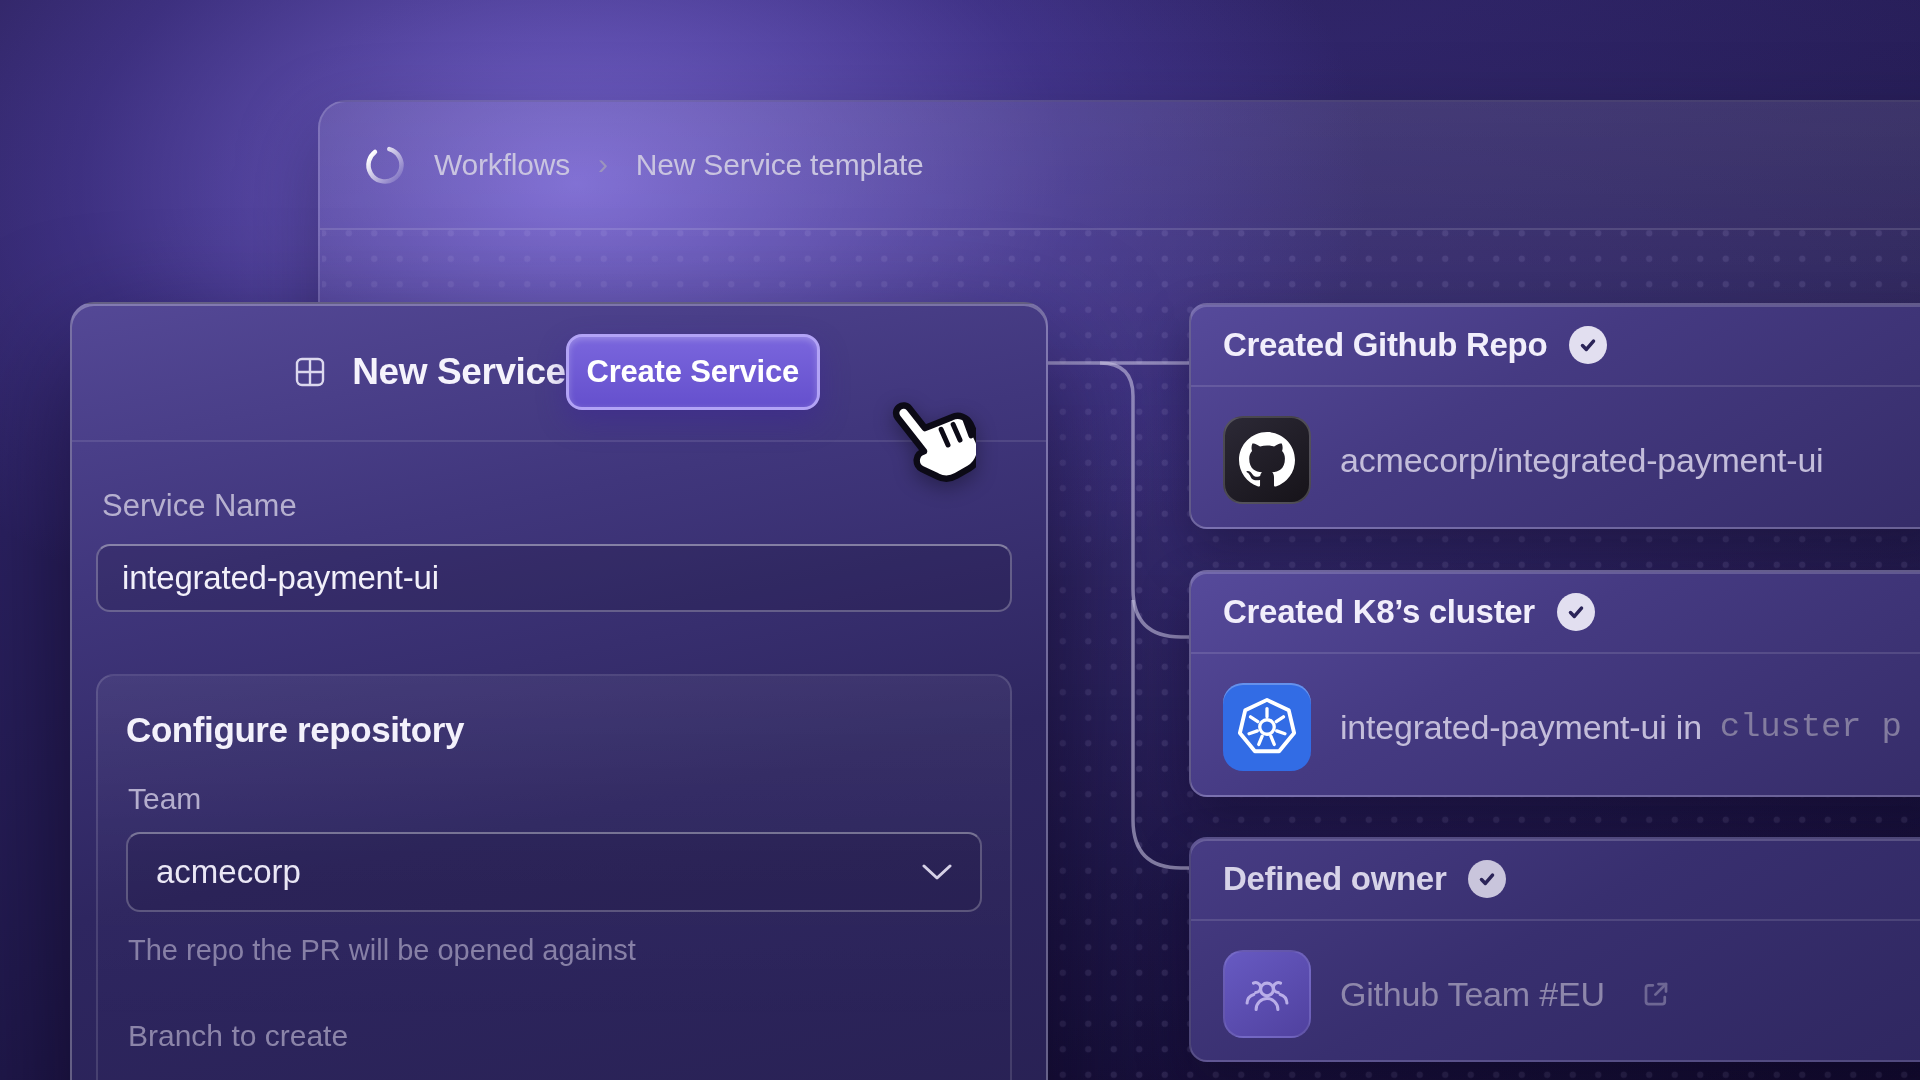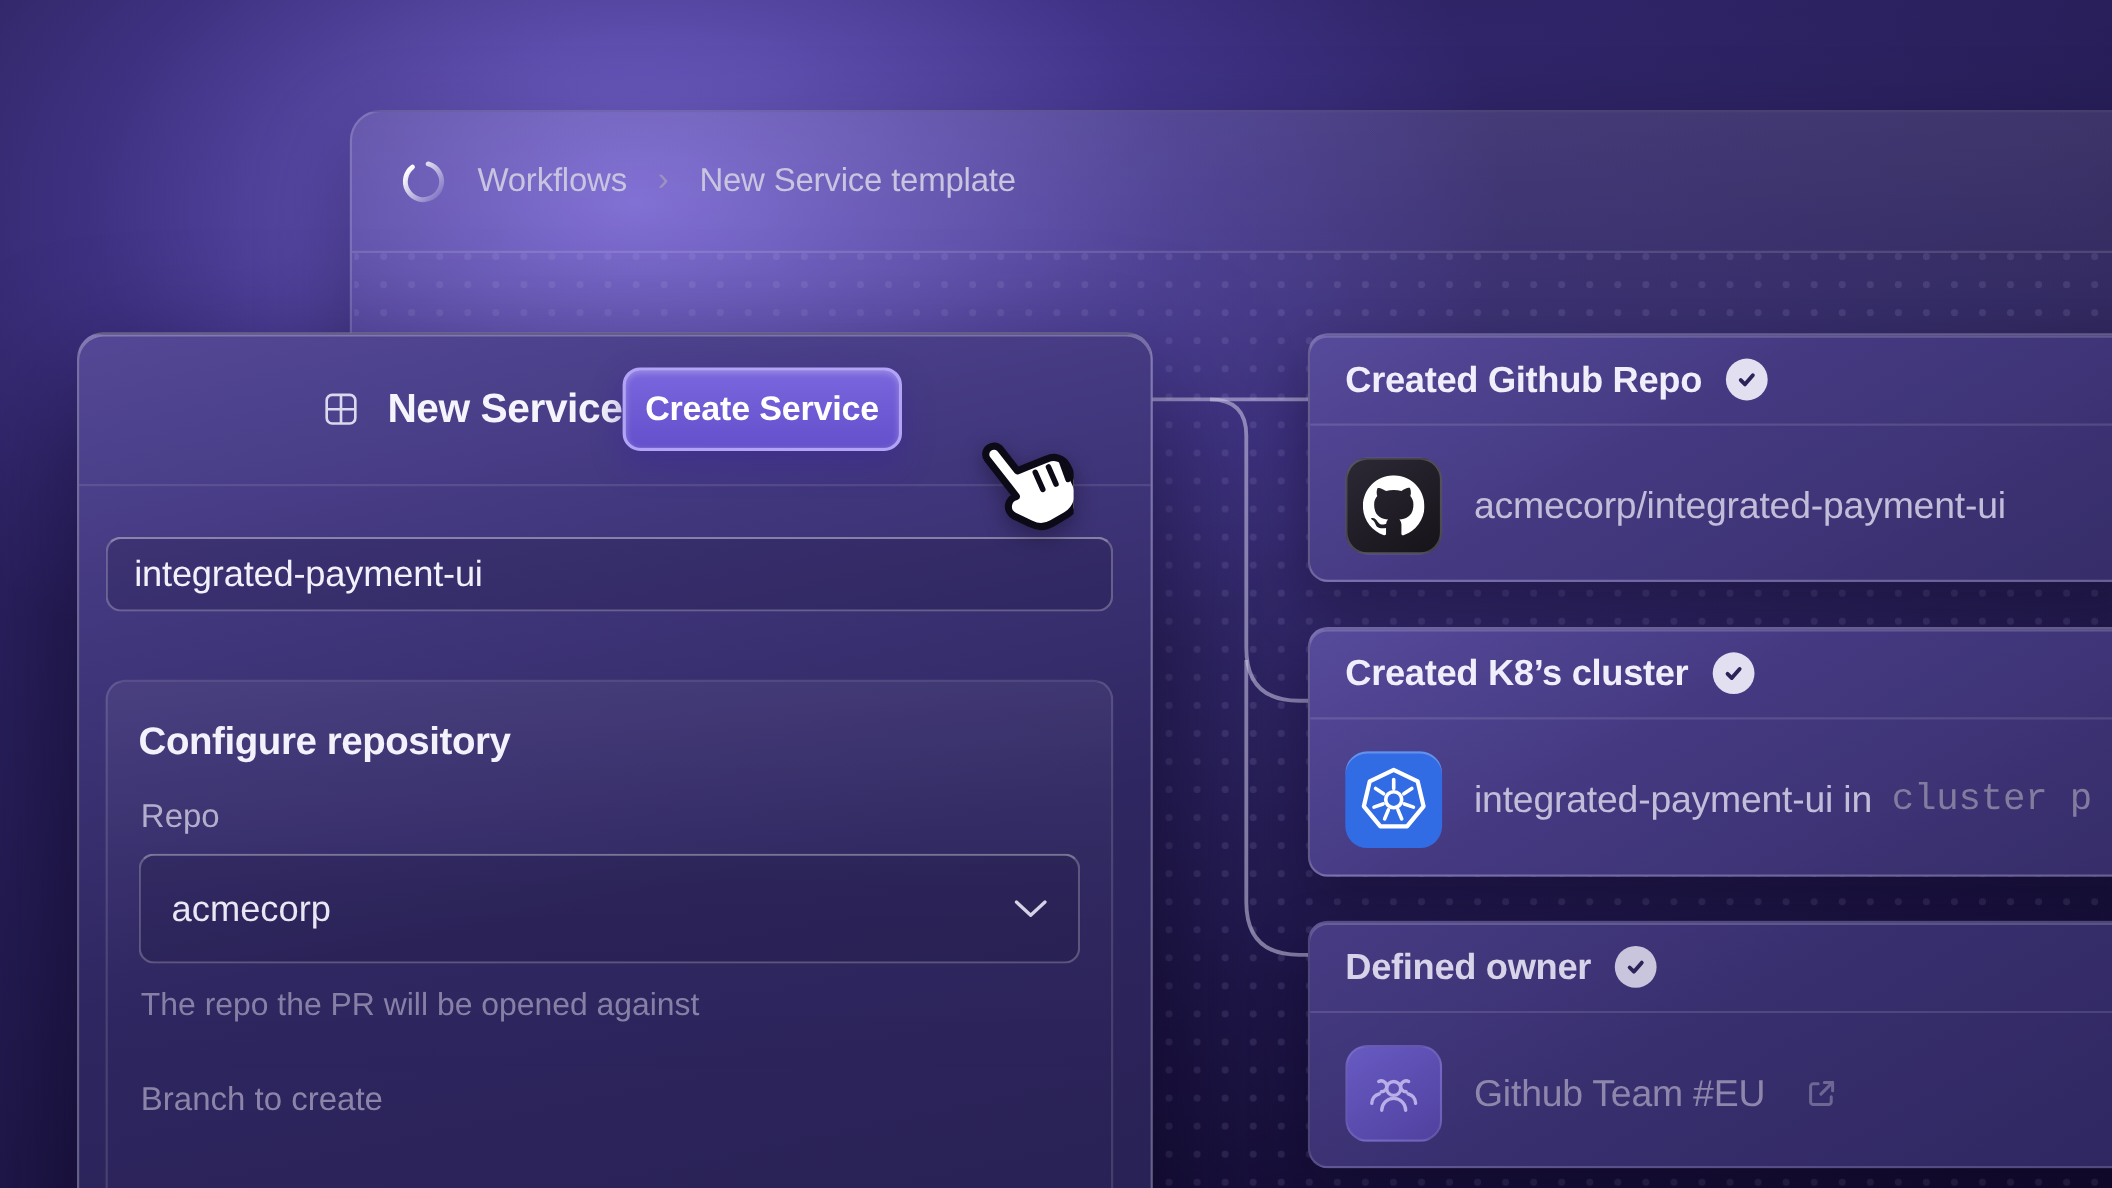--- a/index.html
+++ b/index.html
@@ -94,21 +94,21 @@
   }
   .sub-card{
     margin-top:62px;border-radius:18px;
     border:2px solid rgba(255,255,255,0.13);
     background:linear-gradient(180deg, rgba(255,255,255,0.06), rgba(255,255,255,0.015) 40%, rgba(255,255,255,0) 78%);
     padding:34px 28px 60px;
   }
   .sub-title{font-size:35px;font-weight:700;color:#f3f1fb;letter-spacing:-0.4px;margin:0 0 32px 0;}
   .sub-label{font-size:30px;color:#b4aecd;margin:0 0 16px 2px;}
   .select{
-    height:100px;border-radius:14px;box-sizing:border-box;cursor:pointer;
+    height:80px;border-radius:14px;box-sizing:border-box;cursor:pointer;
     border:2px solid rgba(255,255,255,0.24);border-top-color:rgba(255,255,255,0.36);
     background:rgba(18,14,42,0.16);
     display:flex;align-items:center;justify-content:space-between;padding:0 28px;
     font-size:33px;color:#eae7f5;
   }
   .helper{font-size:29px;color:#8780a6;margin:22px 0 0 2px;}
   .branch-label{font-size:30px;color:#8c85a9;margin:52px 0 22px 2px;}
   
   .cursor{position:absolute;left:856px;top:386px;filter:drop-shadow(0 6px 10px rgba(0,0,0,0.35));pointer-events:none;}
 </style>
@@ -232,24 +232,25 @@
         <svg width="32" height="32" viewBox="0 0 32 32" fill="none" stroke="#dcd8ee" stroke-width="2.4">
           <rect x="3" y="3" width="26" height="26" rx="5"></rect>
           <path d="M16 3 V29 M3 16 H29"></path>
         </svg>
       </span>
       <span class="form-title">New Service</span>
     </div>
     <button class="create-btn">Create Service</button>
   </div>
   <div class="form-body">
+    <div class="field-label">Service Name</div>
     <input class="text-input" type="text" readonly="" value="integrated-payment-ui" style="">
     <div class="sub-card">
       <div class="sub-title">Configure repository</div>
-      <div class="sub-label">Repo</div>
+      <div class="sub-label">Team</div>
       <div class="select">
         <span>acmecorp</span>
         <span style="display:flex;">
           <svg width="30" height="17" viewBox="0 0 30 17" fill="none" stroke="#d6d1e6" stroke-width="3" stroke-linecap="round" stroke-linejoin="round">
               <path d="M2 2 L15 14 L28 2"></path>
             </svg>
         </span>
       </div>
       <div class="helper">The repo the PR will be opened against</div>
       <div class="branch-label">Branch to create</div>

